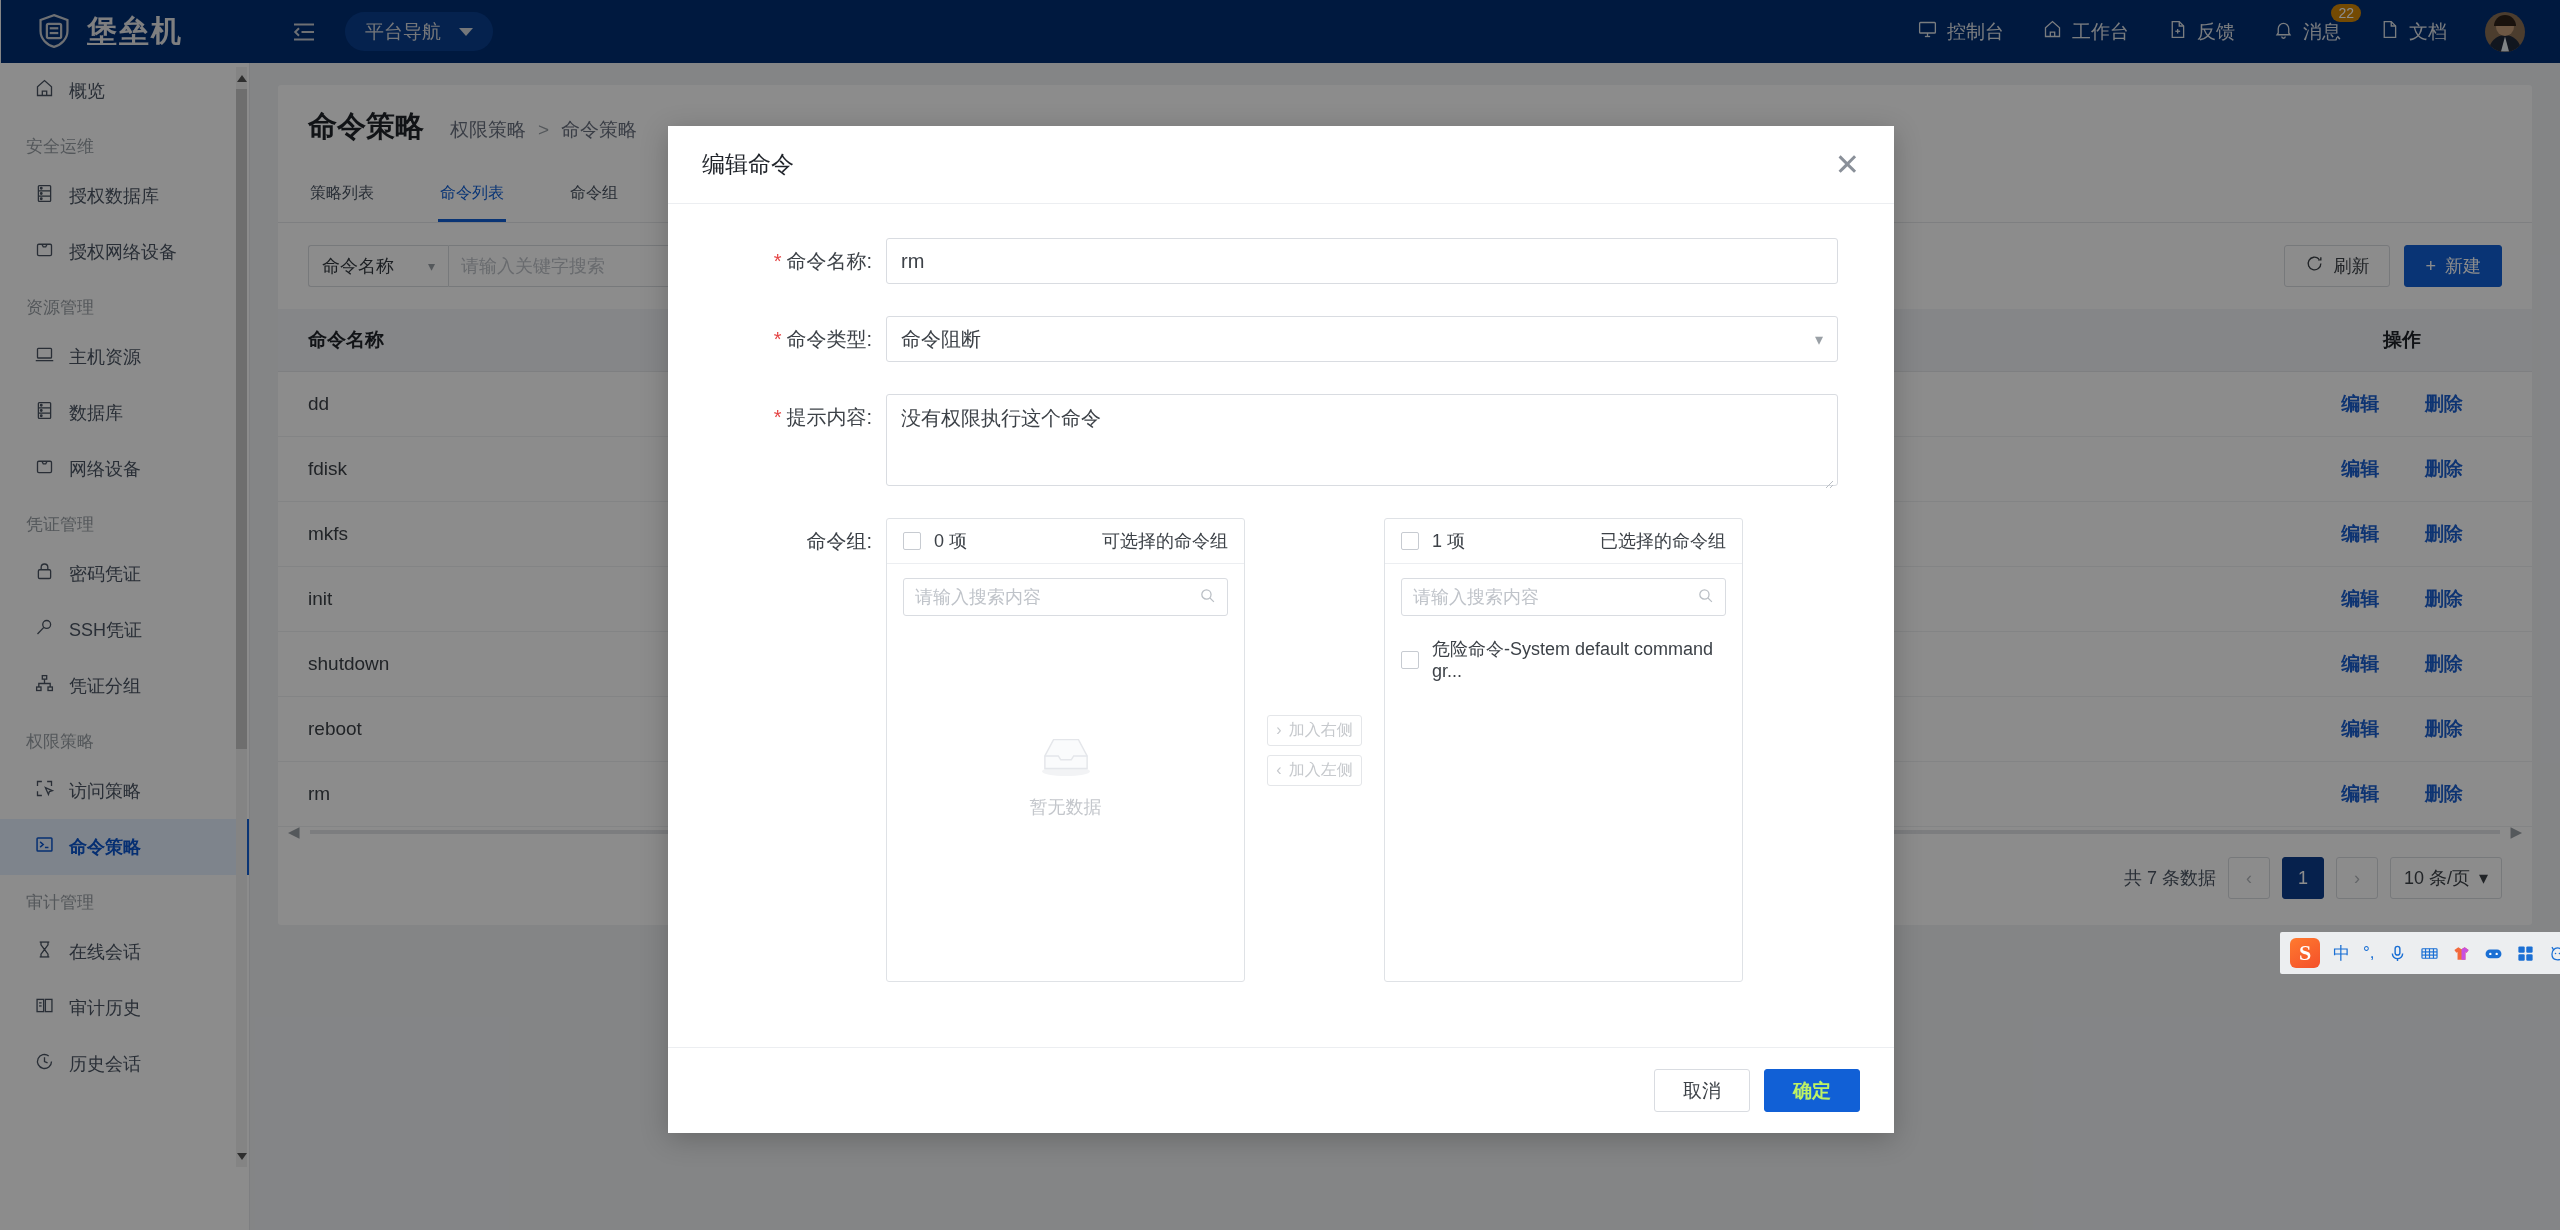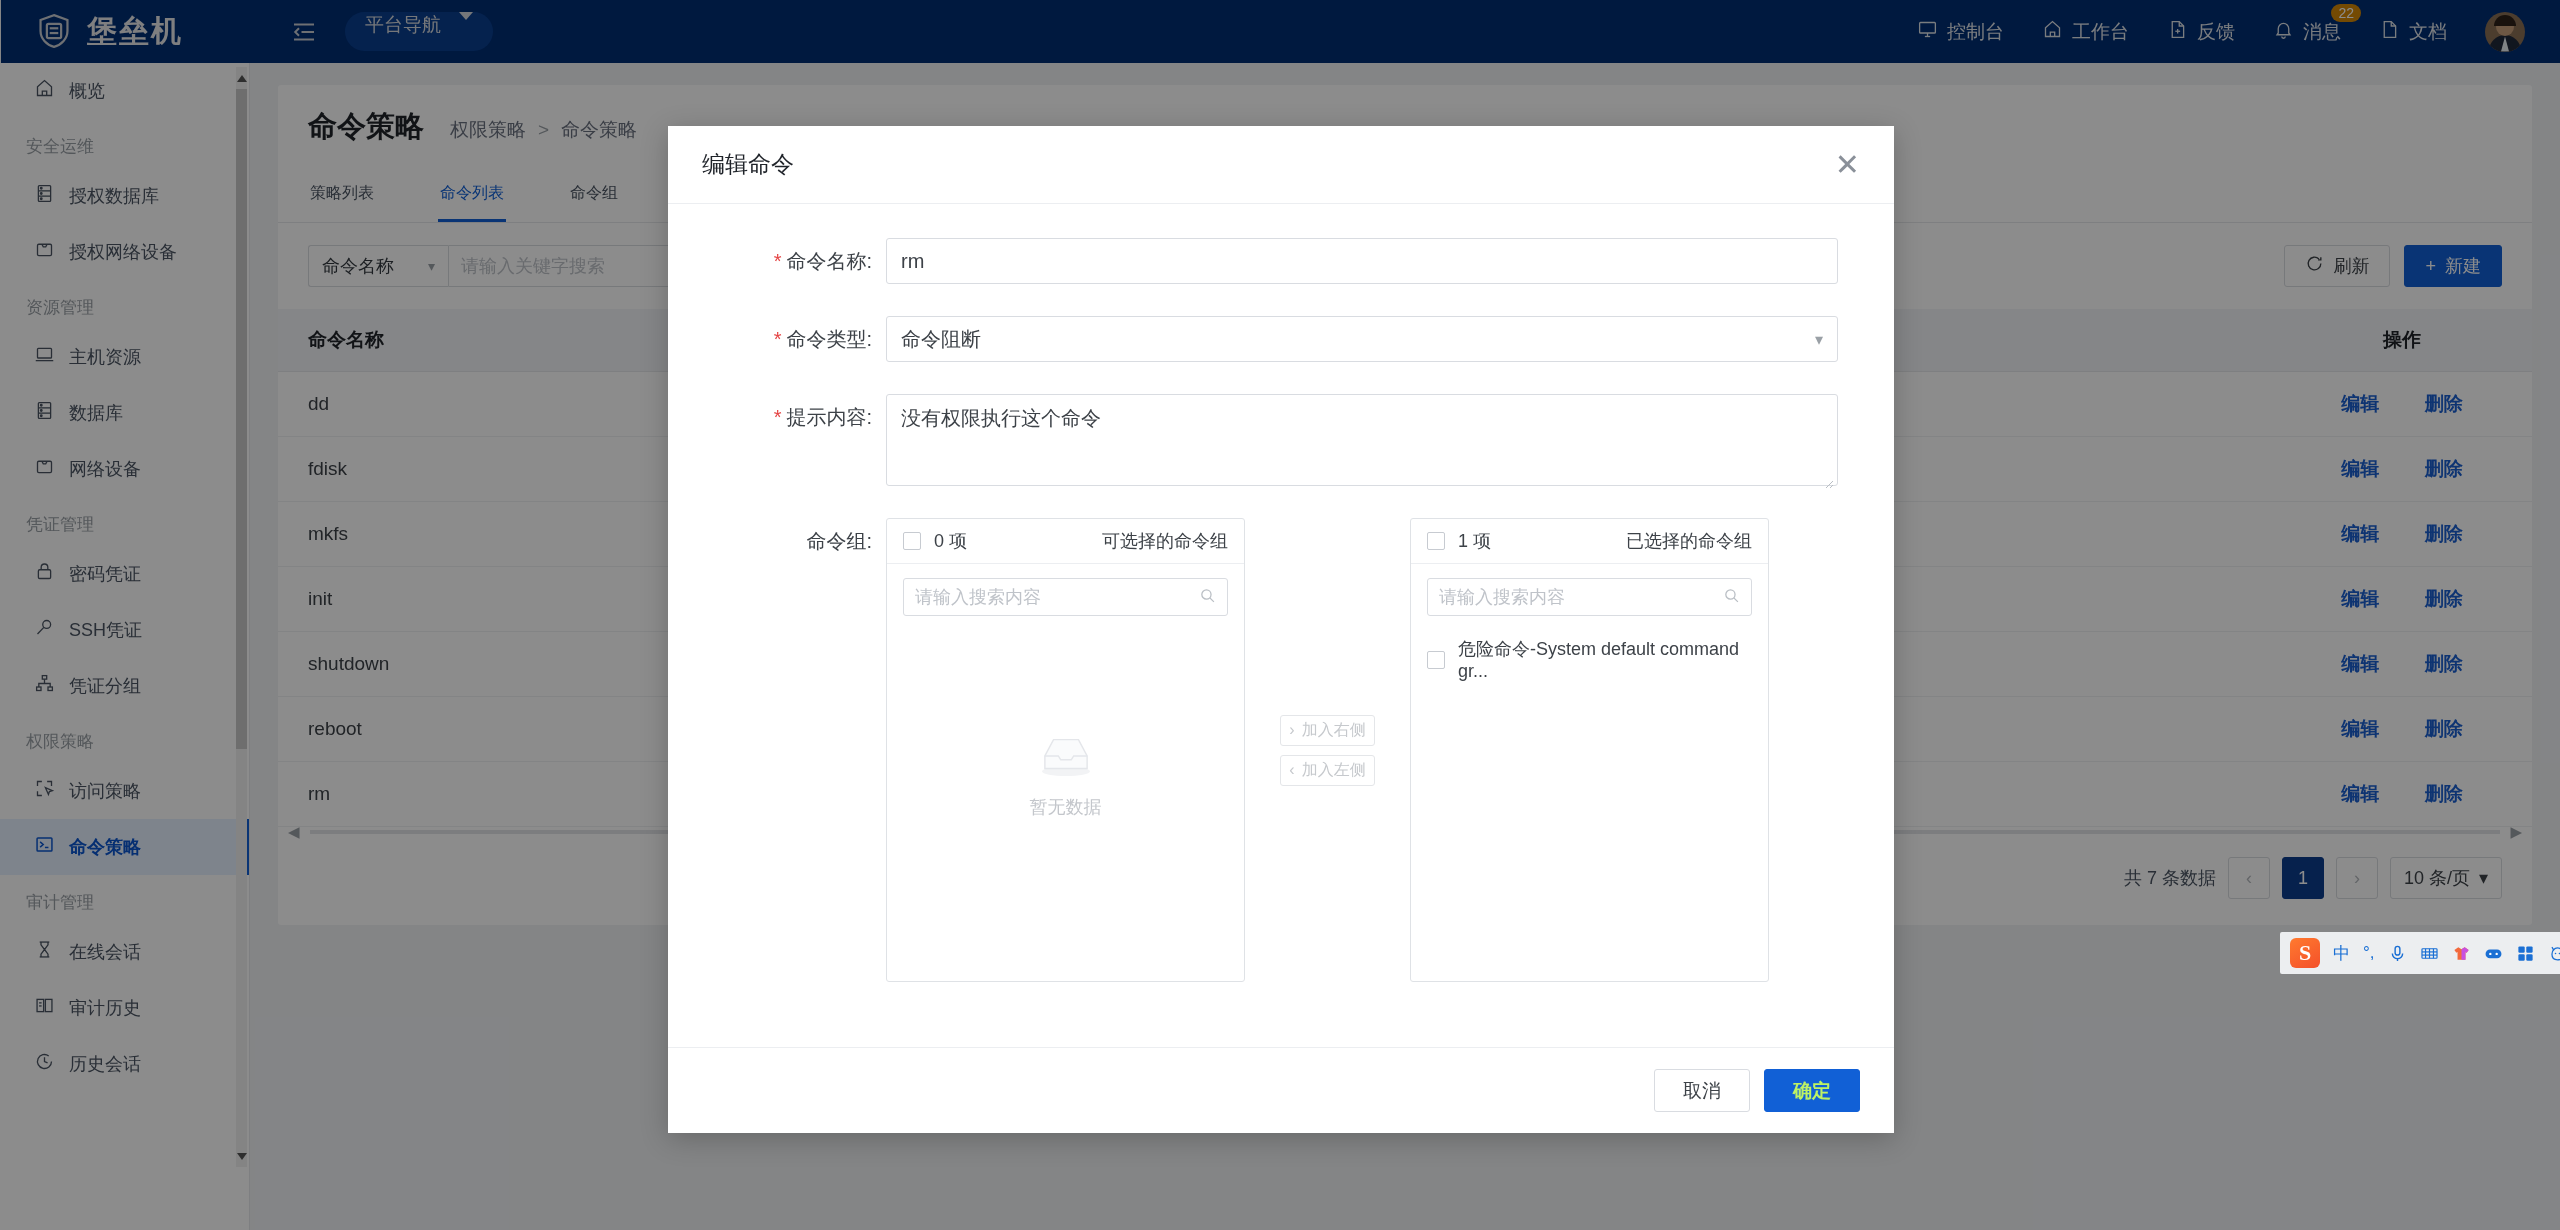--- a/index.html
+++ b/index.html
@@ -15,21 +15,21 @@
   .header {
     position: absolute; top: 0; left: 1px; width: 2560px; height: 63px;
     background: #002e74; display: flex; align-items: center; z-index: 5;
   }
   .logo-wrap { display: flex; align-items: center; width: 250px; padding-left: 34px; gap: 14px; }
   .logo-shield { width: 38px; height: 40px; flex: 0 0 auto; }
   .logo-text { color: #e8e8ea; font-size: 30px; font-weight: 700; letter-spacing: 2px; }
   .collapse-icon { width: 30px; height: 30px; margin-left: 38px; }
   .nav-pill {
     margin-left: 26px; height: 39px; min-width: 140px; border-radius: 20px;
-    background: #0a3f8f; display: flex; justify-content: center;
+    background: #0a3f8f; display: flex; align-items: center; justify-content: center;
     gap: 18px; padding: 0 20px; cursor: pointer;
   }
   .nav-pill span { color: #d6d9de; font-size: 19px; }
   .caret-down { width: 0; height: 0; border-left: 7px solid transparent; border-right: 7px solid transparent; border-top: 8px solid #d6d9de; }
   .header-right { margin-left: auto; display: flex; align-items: center; gap: 38px; padding-right: 36px; }
   .h-item { display: flex; align-items: center; gap: 9px; color: #dfe3e8; font-size: 19px; cursor: pointer; position: relative; }
   .h-item svg { width: 21px; height: 21px; }
   .badge {
     position: absolute; top: -15px; right: -20px; background: #d48806; color: #fff;
     font-size: 14px; border-radius: 10px; padding: 1px 7px; line-height: 16px; min-width: 24px; text-align: center;
@@ -137,21 +137,21 @@
     font-size: 20px; color: #3d4248; display: flex; align-items: center; background: #fff;
   }
   .fselect { justify-content: space-between; cursor: pointer; }
   .fselect .cv { color: #9aa0a6; font-size: 16px; }
   .ftext {
     flex: 1; height: 92px; border: 1px solid #d9dce1; border-radius: 3px; padding: 10px 14px;
     font-size: 20px; color: #3d4248; background: #fff; position: relative;
   }
   .resize-grip { position: absolute; right: 3px; bottom: 2px; width: 12px; height: 12px; }
 
-  .transfer { flex: 1; display: flex; align-items: flex-start; gap: 13px; }
+  .transfer { flex: 1; display: flex; align-items: flex-start; gap: 0; }
   .tpanel { width: 359px; height: 464px; border: 1px solid #dfe2e6; border-radius: 3px; display: flex; flex-direction: column; background: #fff; }
   .tphead { height: 45px; display: flex; align-items: center; padding: 0 16px; border-bottom: 1px solid #eceef1; gap: 13px; }
   .cbox { width: 18px; height: 18px; border: 1px solid #c7cbd1; border-radius: 2px; background: #fff; flex: 0 0 auto; cursor: pointer; }
   .tp-count { font-size: 18px; color: #3d4248; }
   .tp-title { margin-left: auto; font-size: 18px; color: #3d4248; }
   .tpsearch { padding: 14px 16px 6px 16px; }
   .tps-in { height: 38px; border: 1px solid #d9dce1; border-radius: 3px; display: flex; align-items: center; padding: 0 11px; }
   .tps-in input { border: none; outline: none; flex: 1; font-size: 18px; color: #333; font-family: inherit; background: transparent; }
   .tps-in input::placeholder { color: #bfc3c9; }
   .tp-body { flex: 1; overflow: hidden; padding: 6px 0 0 0; }

